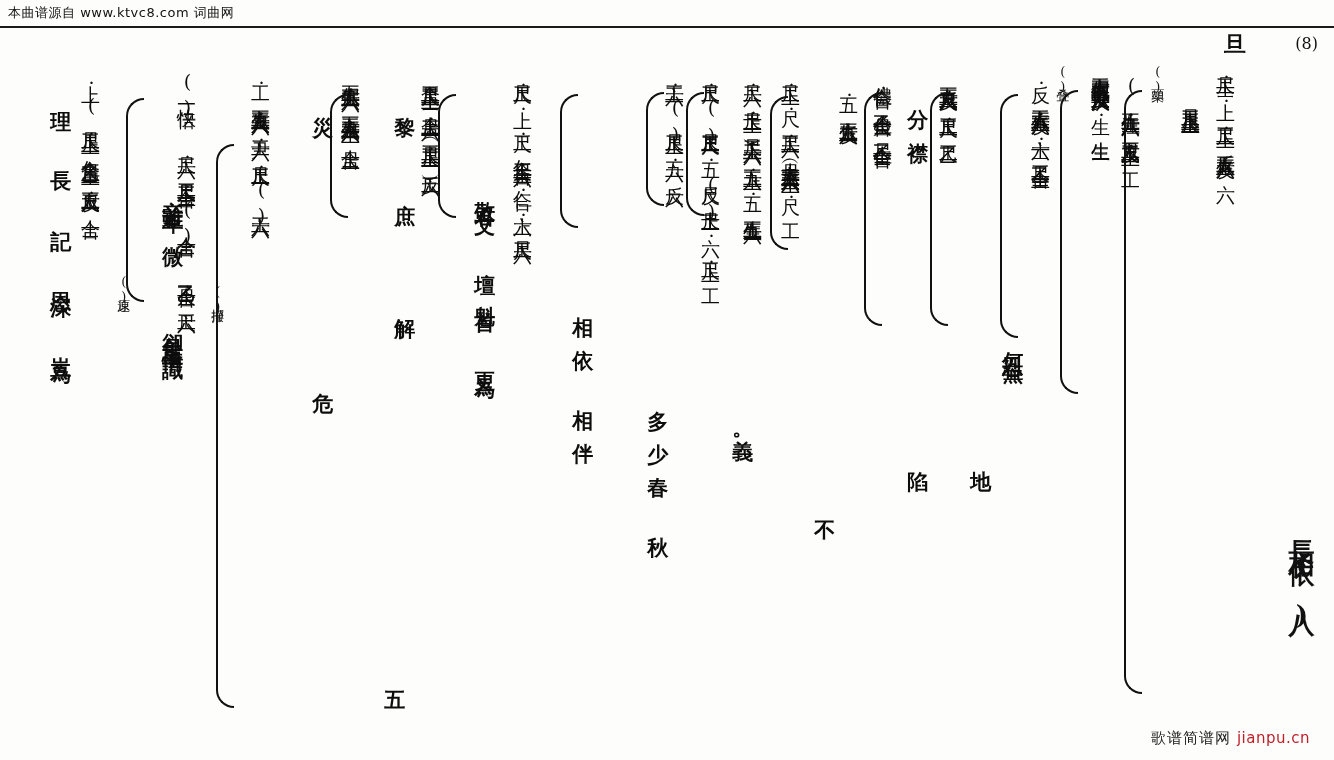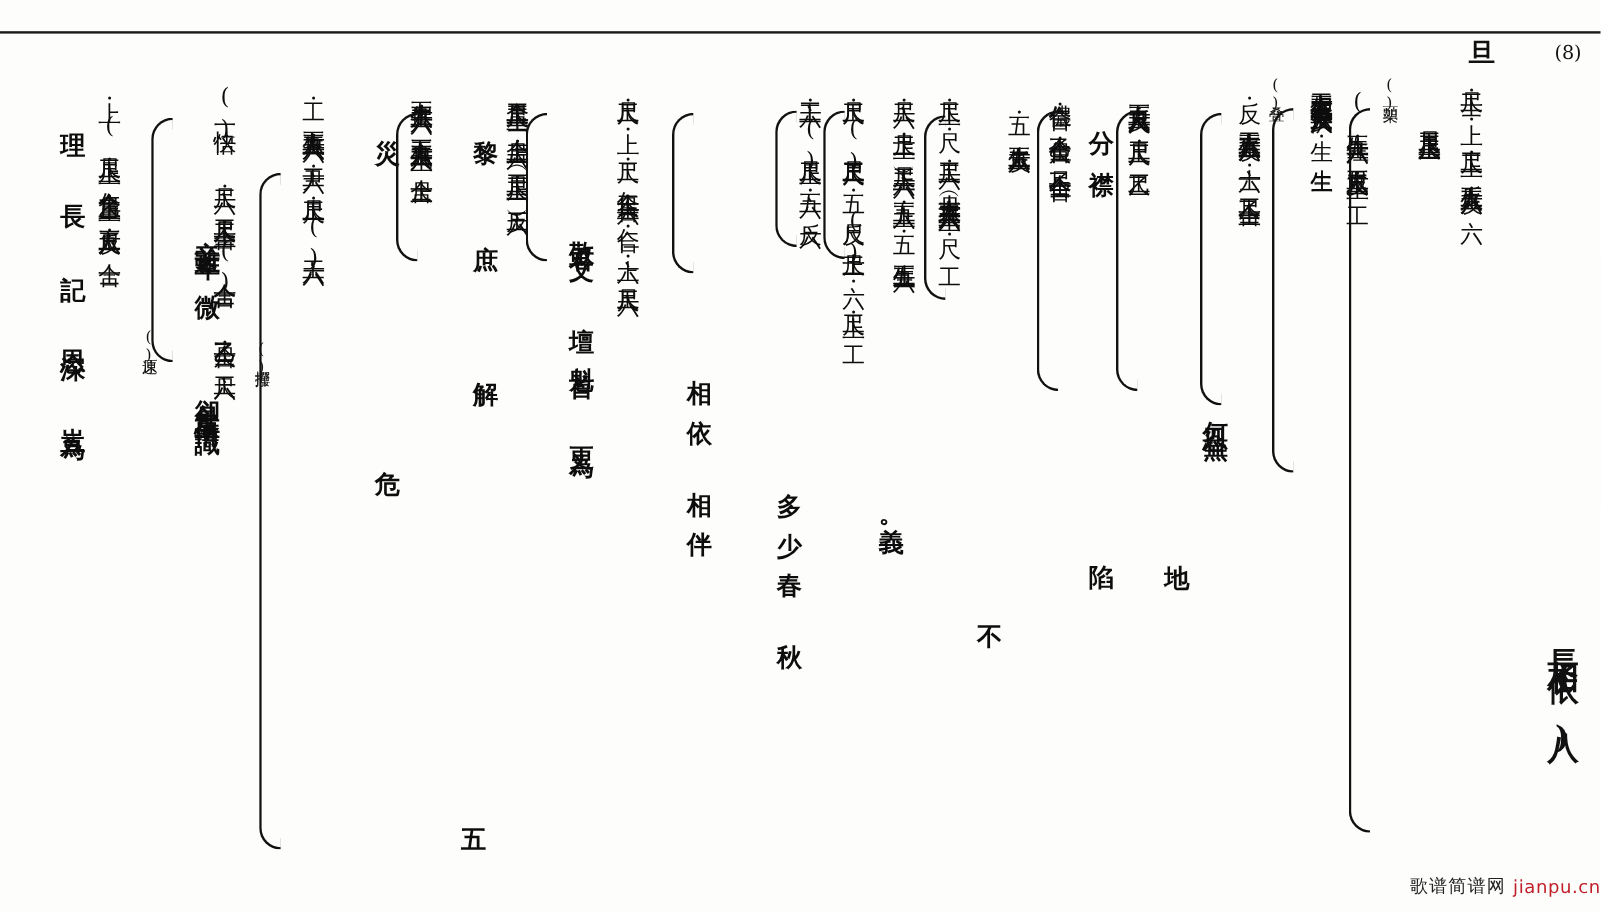--- a/index.html
+++ b/index.html
@@ -107,43 +107,44 @@
     border-left: 2px solid #111;
     border-top: 2px solid #111;
     border-bottom: 2px solid #111;
     border-radius: 26px 0 0 26px;
     width: 16px;
   }
 
   
   .footer-wm {
     position: absolute;
-    right: 0;
+    right: 24px;
     bottom: 12px;
     display: flex;
-    align-items: center;
+    align-items: flex-start;
     gap: 6px;
     font-family: "DejaVu Sans", "Liberation Sans", sans-serif;
   }
   .footer-wm .cn {
     font-size: 15px;
     color: #222;
     letter-spacing: 1px;
   }
   .footer-wm .en {
     font-size: 15px;
     color: #c01f2a;
     letter-spacing: 0.5px;
   }
 </style>
 </head>
 <body>
 
 <div id="page">
 
+  <div class="top-watermark">本曲谱源自 www.ktvc8.com 词曲网</div>
   <div class="rule"></div>
 
   <div class="role-mark">旦</div>
   <div class="page-num">(8)</div>
 
   <div class="song-title">長相依(八)</div>
 
   <div class="cols">
       <div class="col" style="left: 1215px; top: 28px;">尺工士·上·工尺工上·反六五生六五反·六</div>
       <div class="col" style="left: 1180px; top: 60px;">尺工尺上工尺上尺工</div>

